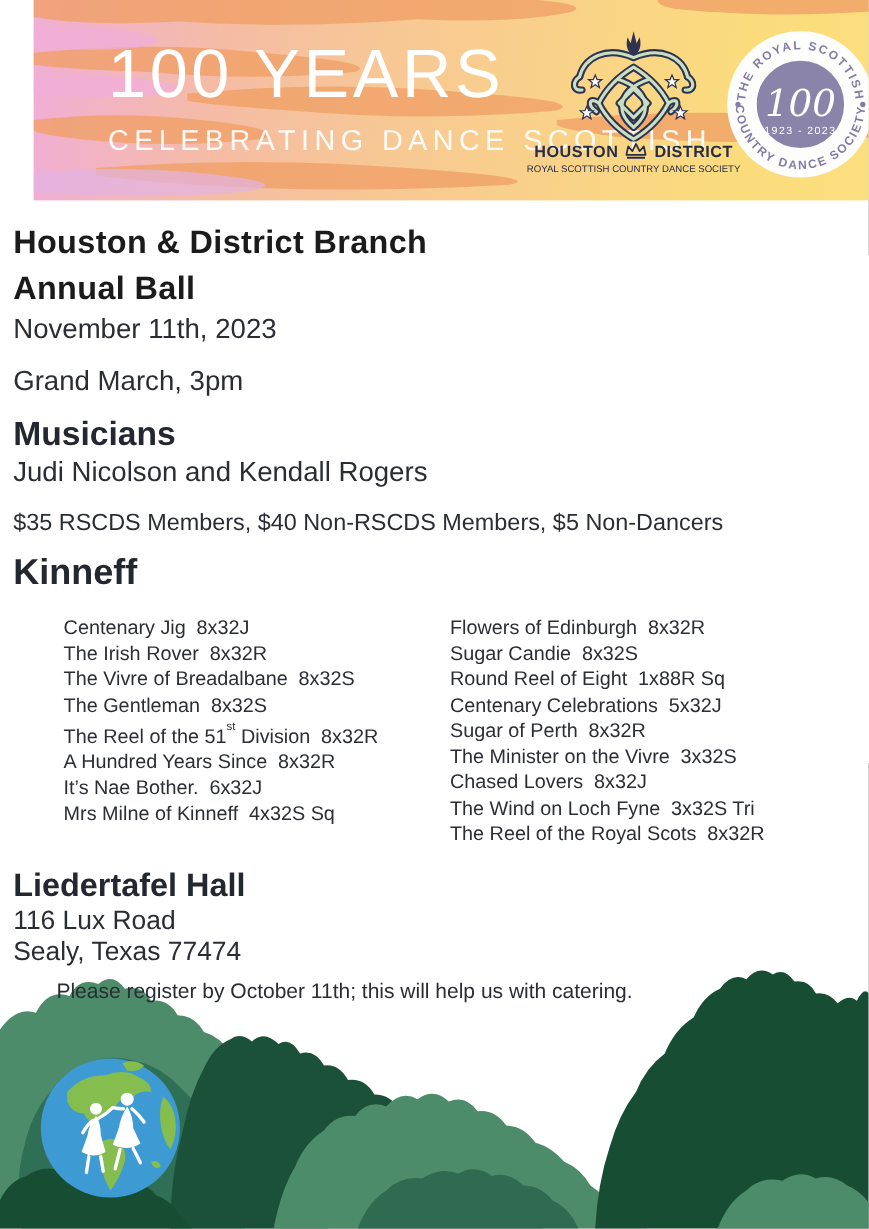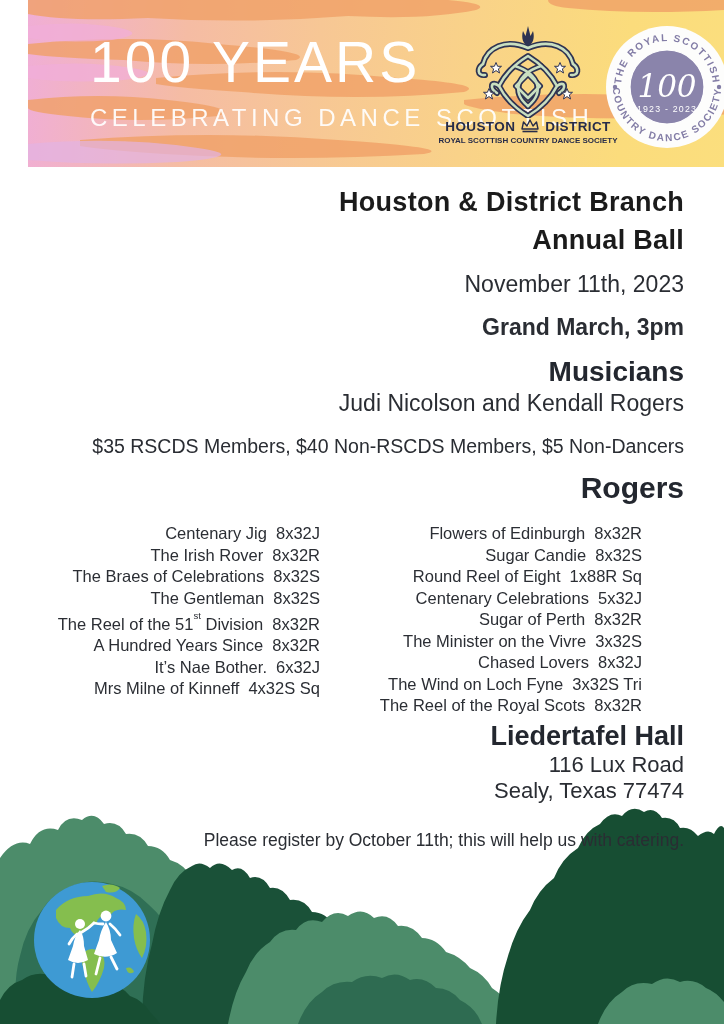--- a/index.html
+++ b/index.html
@@ -13,39 +13,39 @@
     position:absolute;top:0;left:0;width:724px;height:167px;
     background:linear-gradient(95deg,#f0aed6 0%,#f5bca4 22%,#f7c795 40%,#f9d289 60%,#fbdc7c 82%,#fbdf7e 100%);
     margin-left:28px;
   }
   .banner-stripes{position:absolute;top:0;left:0;}
   .banner-textblock{position:absolute;left:62px;top:34px;color:#ffffff;z-index:2;}
   .banner-title{font-size:57px;line-height:1;font-weight:400;letter-spacing:3px;}
   .banner-subtitle{margin-top:13px;font-size:24px;letter-spacing:4.5px;opacity:.93;}
   .houston-logo{position:absolute;left:422px;top:22px;width:156px;z-index:2;display:flex;flex-direction:column;align-items:center;}
   .hl-line1{display:flex;align-items:center;gap:4px;color:#272c49;font-weight:700;font-size:13.5px;letter-spacing:.4px;margin-top:1px;white-space:nowrap;}
-  .hl-line2{color:#272c49;font-weight:700;font-size:8px;letter-spacing:0;white-space:nowrap;margin-top:2px;}
+  .hl-line2{color:#272c49;font-weight:400;font-size:8px;letter-spacing:0;white-space:nowrap;margin-top:2px;}
   .badge-svg{position:absolute;left:577px;top:25px;z-index:2;}
   
-  .content{position:absolute;top:167px;left:0;width:684px;text-align:right;z-index:3;}
+  .content{position:absolute;top:167px;left:11px;width:684px;text-align:left;z-index:3;}
   .content h1{margin:16px 0 0;font-size:27px;line-height:38px;font-weight:700;color:#1b1b1b;letter-spacing:.3px;}
-  .event-date{margin-top:12px;font-size:23px;}
-  .event-march{margin-top:16px;font-size:23px;font-weight:bold;}
+  .event-date{margin-top:2px;font-size:23px;}
+  .event-march{margin-top:16px;font-size:23px;}
   .sec-heading{margin:14px 0 0;font-size:28px;line-height:33px;font-weight:700;color:#23272f;}
   .musician-names{margin-top:2px;font-size:23px;}
   .pricing{margin-top:18px;font-size:19.5px;}
   .program-heading{margin-top:12px;font-size:30px;line-height:35px;}
   .program-cols{margin:18px auto 0;width:600px;display:flex;gap:44px;}
   .program-col{flex:1;}
   .dance-row{font-size:16.5px;line-height:21.5px;color:#2b2e34;}
   .dance-set{margin-left:9px;}
   .dance-title sup{font-size:.58em;position:relative;top:-.45em;}
-  .venue-name{margin-top:4px;font-size:27px;line-height:31px;}
+  .venue-name{margin-top:16px;font-size:27px;line-height:31px;}
   .venue-line{font-size:22px;line-height:26px;}
-  .register-note{margin-top:26px;font-size:17.5px;padding-left:36px;}
+  .register-note{margin-top:10px;font-size:17.5px;padding-left:36px;}
   
   .trees-svg{position:absolute;left:0;bottom:0;z-index:1;}
   .globe-svg{position:absolute;left:32px;top:880px;z-index:4;}
 </style>
 </head>
 <body>
 
 <div class="page">
 
   <header class="banner">
@@ -139,26 +139,26 @@
       <span>Houston &amp; District Branch</span><br>
       <span>Annual Ball</span>
     </h1>
     <div class="event-date">November 11th, 2023</div>
     <div class="event-march">Grand March, 3pm</div>
 
     <h2 class="sec-heading">Musicians</h2>
     <div class="musician-names">Judi Nicolson and Kendall Rogers</div>
     <div class="pricing">$35 RSCDS Members, $40 Non-RSCDS Members, $5 Non-Dancers</div>
 
-    <h2 class="sec-heading program-heading">Rogers</h2>
+    <h2 class="sec-heading program-heading">Kinneff</h2>
     <div class="program-cols">
       <div class="program-col" id="program-left">
           <div class="dance-row"><span class="dance-title">Centenary Jig</span><span class="dance-set">8x32J</span></div>
           <div class="dance-row"><span class="dance-title">The Irish Rover</span><span class="dance-set">8x32R</span></div>
-          <div class="dance-row"><span class="dance-title">The Braes of Celebrations</span><span class="dance-set">8x32S</span></div>
+          <div class="dance-row"><span class="dance-title">The Vivre of Breadalbane</span><span class="dance-set">8x32S</span></div>
           <div class="dance-row"><span class="dance-title">The Gentleman</span><span class="dance-set">8x32S</span></div>
           <div class="dance-row"><span class="dance-title">The Reel of the 51<sup>st</sup> Division</span><span class="dance-set">8x32R</span></div>
           <div class="dance-row"><span class="dance-title">A Hundred Years Since</span><span class="dance-set">8x32R</span></div>
           <div class="dance-row"><span class="dance-title">It’s Nae Bother.</span><span class="dance-set">6x32J</span></div>
           <div class="dance-row"><span class="dance-title">Mrs Milne of Kinneff</span><span class="dance-set">4x32S Sq</span></div>
         </div>
       <div class="program-col" id="program-right">
           <div class="dance-row"><span class="dance-title">Flowers of Edinburgh</span><span class="dance-set">8x32R</span></div>
           <div class="dance-row"><span class="dance-title">Sugar Candie</span><span class="dance-set">8x32S</span></div>
           <div class="dance-row"><span class="dance-title">Round Reel of Eight</span><span class="dance-set">1x88R Sq</span></div>

